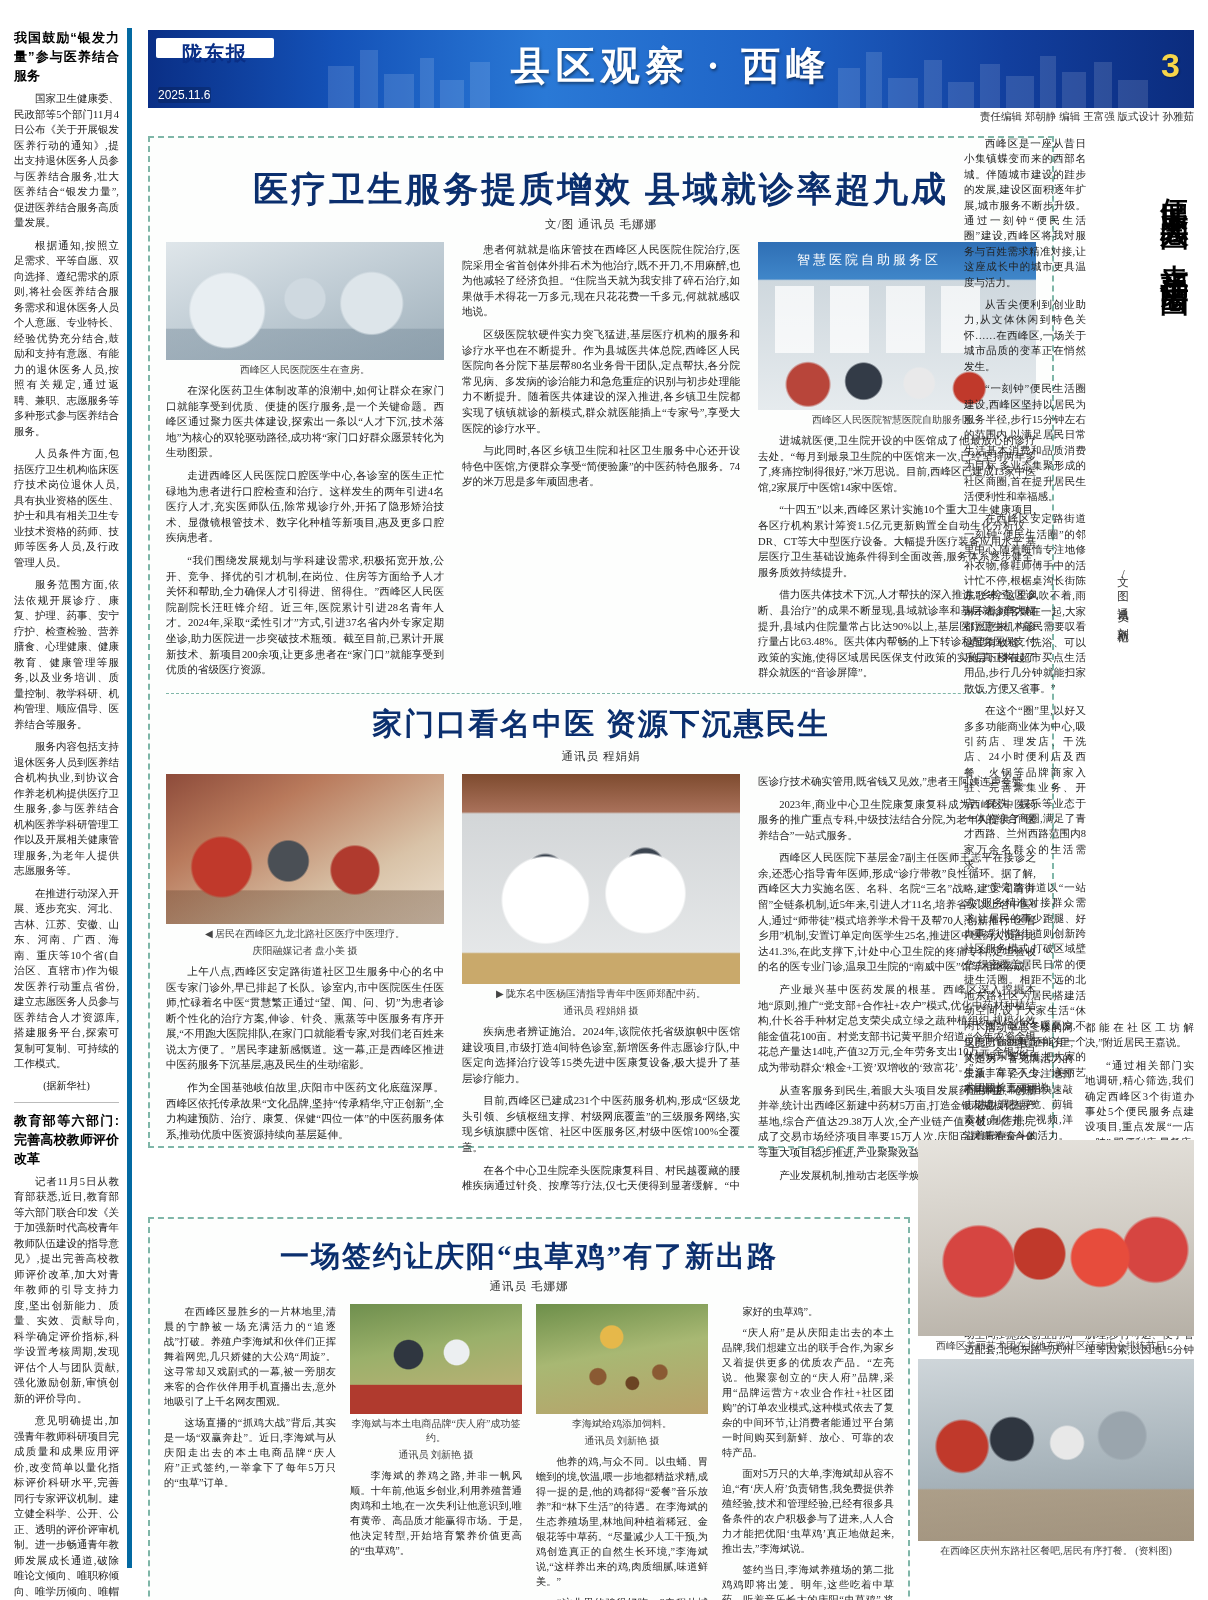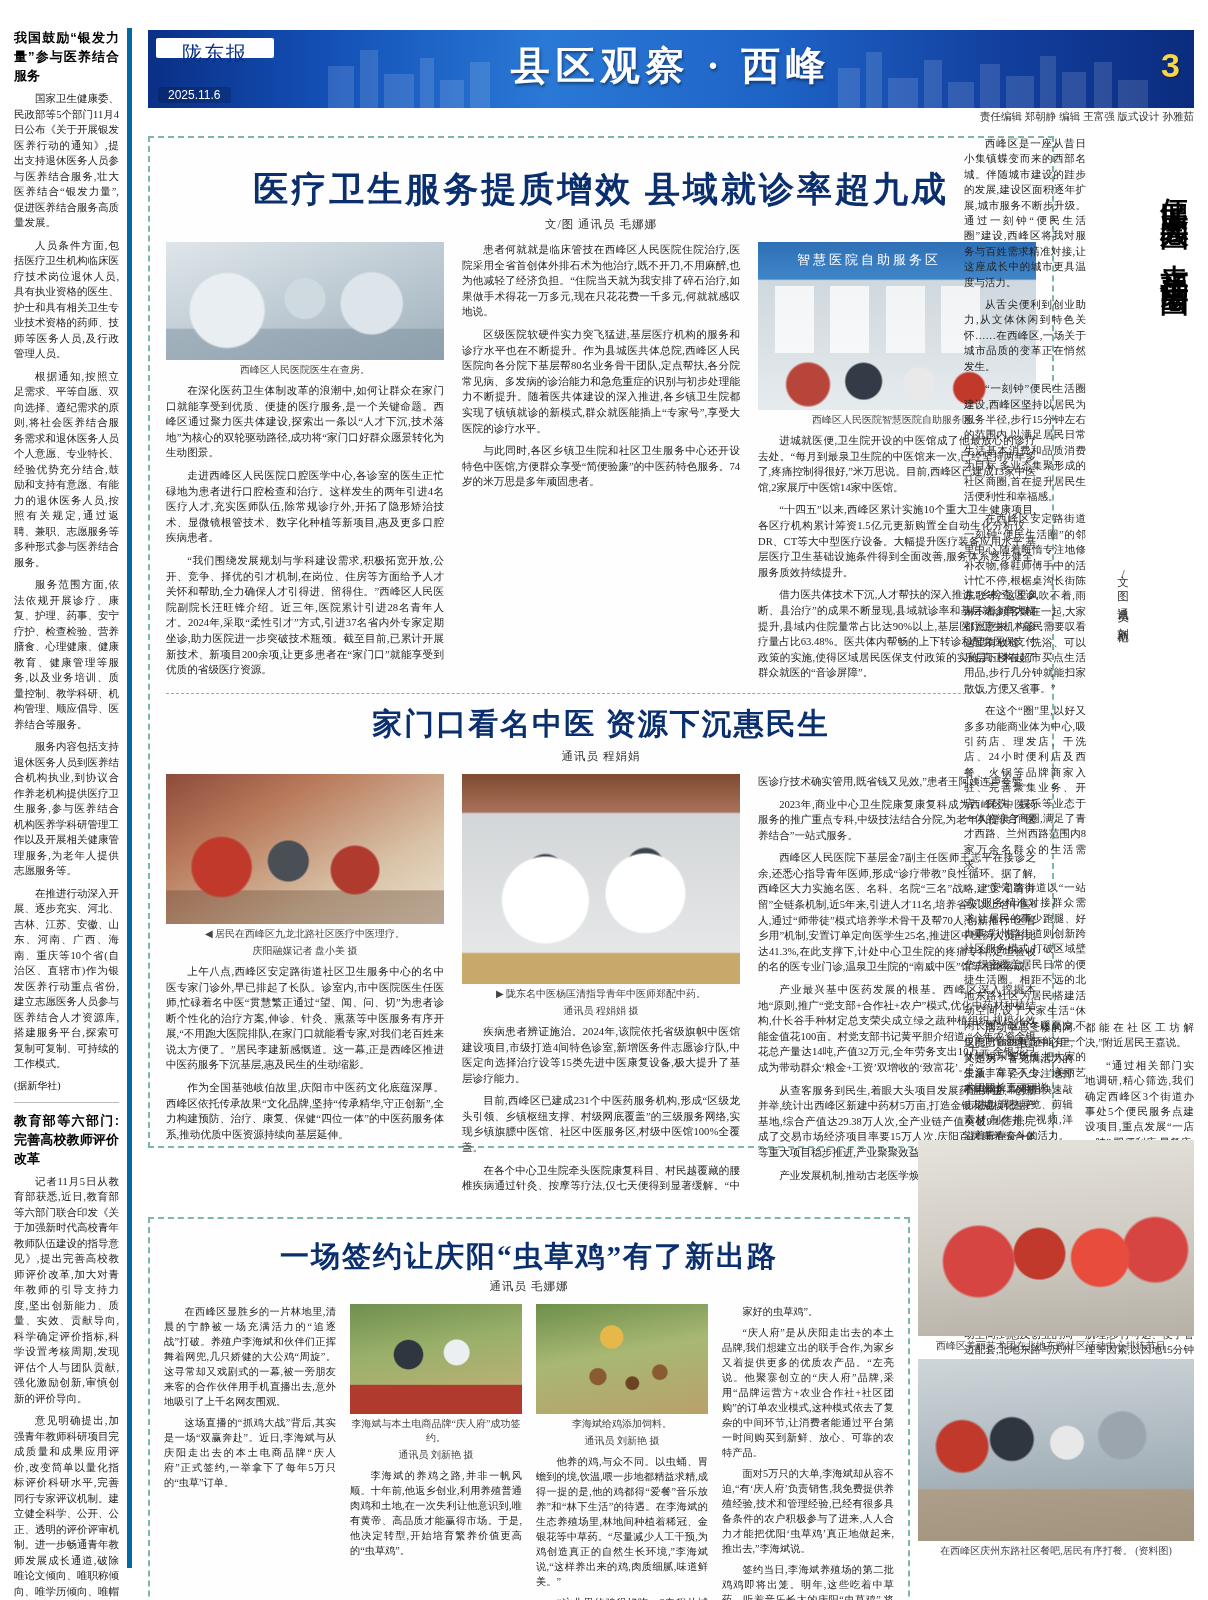--- a/index.html
+++ b/index.html
@@ -24,47 +24,47 @@
     font-family: "Liberation Sans", sans-serif;
     font-weight: bold; font-size: 13px; line-height: 19px;
     text-align: justify; color: #000; margin-bottom: 6px;
   }
   .lc-body {
     font-size: 10.5px; line-height: 15.5px; text-align: justify;
     text-justify: inter-ideograph; color: #222;
   }
   .lc-body p { margin: 0 0 7px 0; text-indent: 2em; }
   .lc-rule { border-top: 1px solid #bbb; margin: 9px 0 8px 0; }
-  .lc-src { text-align: left; font-size: 10px; margin-top: 4px; }
+  .lc-src { text-align: center; font-size: 10px; margin-top: 4px; }
 
   
   .masthead {
     position: absolute; left: 148px; top: 30px; width: 1046px; height: 78px;
     background: linear-gradient(90deg,#0a2f86 0%, #1452b8 18%, #2a79d6 38%, #1e63c6 60%, #123f9e 82%, #0b2c7e 100%);
     overflow: hidden;
   }
   .sky-deco { position:absolute; inset:0; }
   .bld { position: absolute; bottom: 0; background: rgba(255,255,255,0.13); }
   .masthead-title {
     position: absolute; left: 0; right: 0; top: 9px; text-align: center;
     font-family: "Liberation Serif", serif;
     font-weight: bold; font-size: 39px; color: #ffffff; letter-spacing: 6px;
     text-shadow: 1px 2px 3px rgba(0,0,0,.45);
   }
   .paper-logo {
     position: absolute; left: 8px; top: 8px; width: 118px; height: 20px;
     background: #ffffff; border-radius: 2px;
-    font-family: "Liberation Serif", serif; font-weight: normal;
+    font-family: "Liberation Serif", serif; font-weight: bold;
     font-size: 20px; color: #0a2f86; text-align: center; line-height: 30px;
     letter-spacing: 2px;
   }
   .masthead-date {
     position: absolute; left: 10px; bottom: 5px;
     font-family: "Liberation Sans", sans-serif; font-size: 12px; color: #ffffff;
-    background: rgba(0,0,0,.18); padding: 1px 10px; border-radius: 2px;
+    background: rgba(0,0,0,.18); padding: 1px 0; border-radius: 2px;
   }
   .page-num {
     position: absolute; right: 14px; top: 16px;
     font-family: "Liberation Sans", sans-serif; font-weight: bold;
     font-size: 34px; color: #f7d64a; text-shadow: 1px 1px 2px rgba(0,0,0,.4);
   }
   .credits {
     position: absolute; left: 148px; top: 110px; width: 1046px;
     text-align: right; font-size: 10.5px; color: #333;
     font-family: "Liberation Sans", sans-serif;
@@ -137,22 +137,22 @@
 </style>
 </head>
 <body>
 
 <div class="page">
 
   <div class="left-col">
     <div class="lc-head">我国鼓励“银发力量”参与医养结合服务</div>
     <div class="lc-body">
       <p>国家卫生健康委、民政部等5个部门11月4日公布《关于开展银发医养行动的通知》,提出支持退休医务人员参与医养结合服务,壮大医养结合“银发力量”,促进医养结合服务高质量发展。</p>
+      <p>根据通知,按照立足需求、平等自愿、双向选择、遵纪需求的原则,将社会医养结合服务需求和退休医务人员个人意愿、专业特长、经验优势充分结合,鼓励和支持有意愿、有能力的退休医务人员,按照有关规定,通过返聘、兼职、志愿服务等多种形式参与医养结合服务。</p>
       <p>人员条件方面,包括医疗卫生机构临床医疗技术岗位退休人员,具有执业资格的医生、护士和具有相关卫生专业技术资格的药师、技师等医务人员,及行政管理人员。</p>
-      <p>根据通知,按照立足需求、平等自愿、双向选择、遵纪需求的原则,将社会医养结合服务需求和退休医务人员个人意愿、专业特长、经验优势充分结合,鼓励和支持有意愿、有能力的退休医务人员,按照有关规定,通过返聘、兼职、志愿服务等多种形式参与医养结合服务。</p>
       <p>服务范围方面,依法依规开展诊疗、康复、护理、药事、安宁疗护、检查检验、营养膳食、心理健康、健康教育、健康管理等服务,以及业务培训、质量控制、教学科研、机构管理、顺应倡导、医养结合等服务。</p>
       <p>服务内容包括支持退休医务人员到医养结合机构执业,到协议合作养老机构提供医疗卫生服务,参与医养结合机构医养学科研管理工作以及开展相关健康管理服务,为老年人提供志愿服务等。</p>
       <p>在推进行动深入开展、逐步充实、河北、吉林、江苏、安徽、山东、河南、广西、海南、重庆等10个省(自治区、直辖市)作为银发医养行动重点省份,建立志愿医务人员参与医养结合人才资源库,搭建服务平台,探索可复制可复制、可持续的工作模式。</p>
     </div>
     <div class="lc-src">(据新华社)</div>
     <div class="lc-rule"></div>
     <div class="lc-head">教育部等六部门:完善高校教师评价改革</div>
     <div class="lc-body">
       <p>记者11月5日从教育部获悉,近日,教育部等六部门联合印发《关于加强新时代高校青年教师队伍建设的指导意见》,提出完善高校教师评价改革,加大对青年教师的引导支持力度,坚出创新能力、质量、实效、贡献导向,科学确定评价指标,科学设置考核周期,发现评估个人与团队贡献,强化激励创新,审慎创新的评价导向。</p>
       <p>意见明确提出,加强青年教师科研项目完成质量和成果应用评价,改变简单以量化指标评价科研水平,完善同行专家评议机制。建立健全科学、公开、公正、透明的评价评审机制。进一步畅通青年教师发展成长通道,破除唯论文倾向、唯职称倾向、唯学历倾向、唯帽子倾向,加大破除倾向力度,促进青年教师科研成果融入教学。</p>

